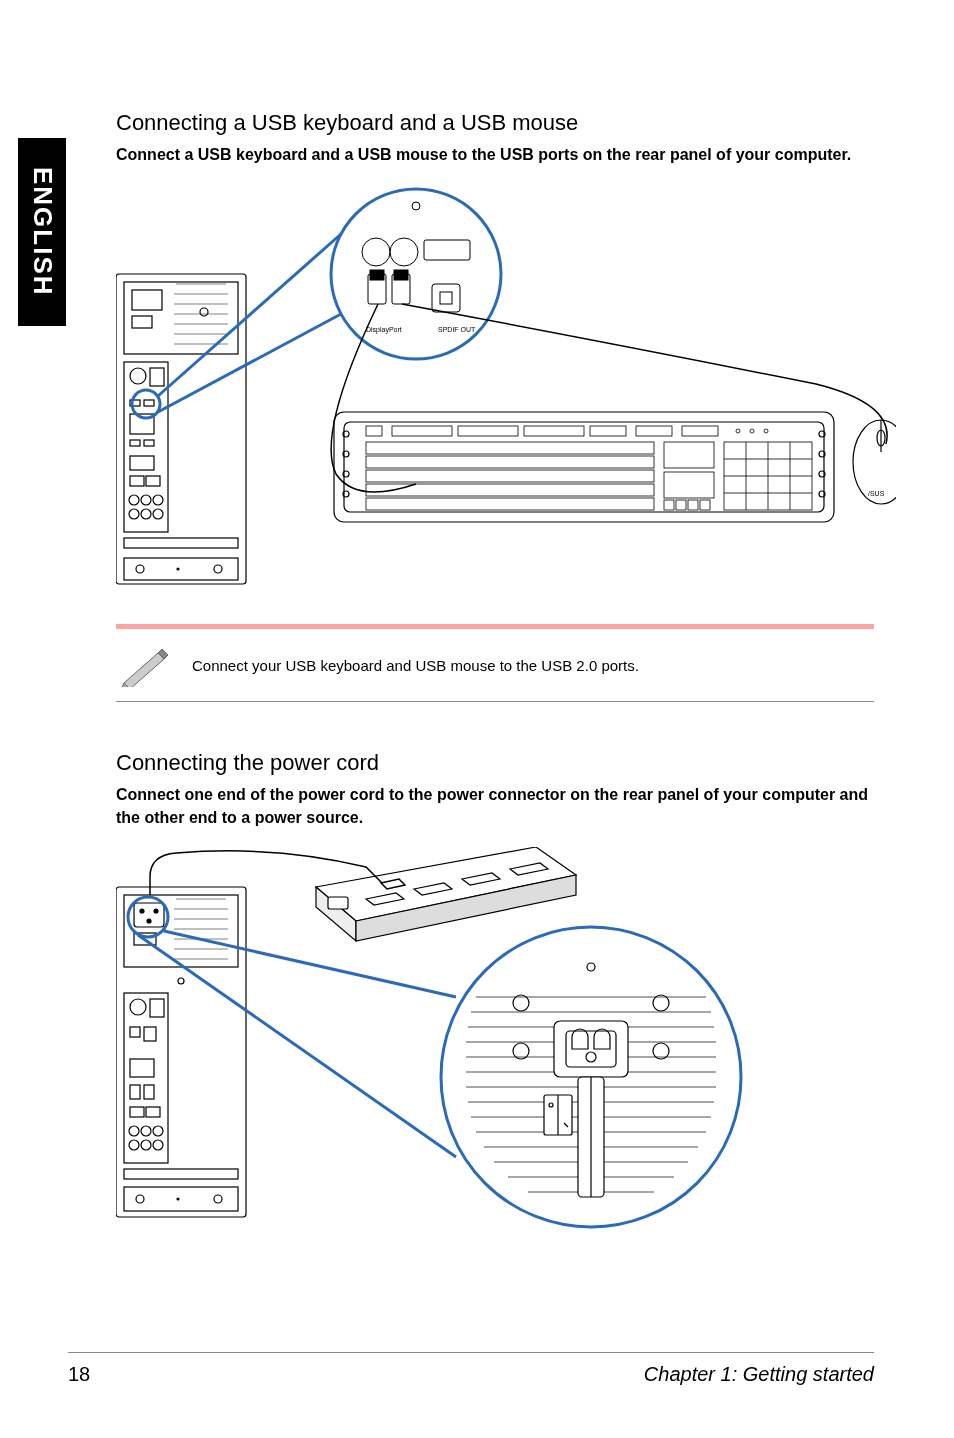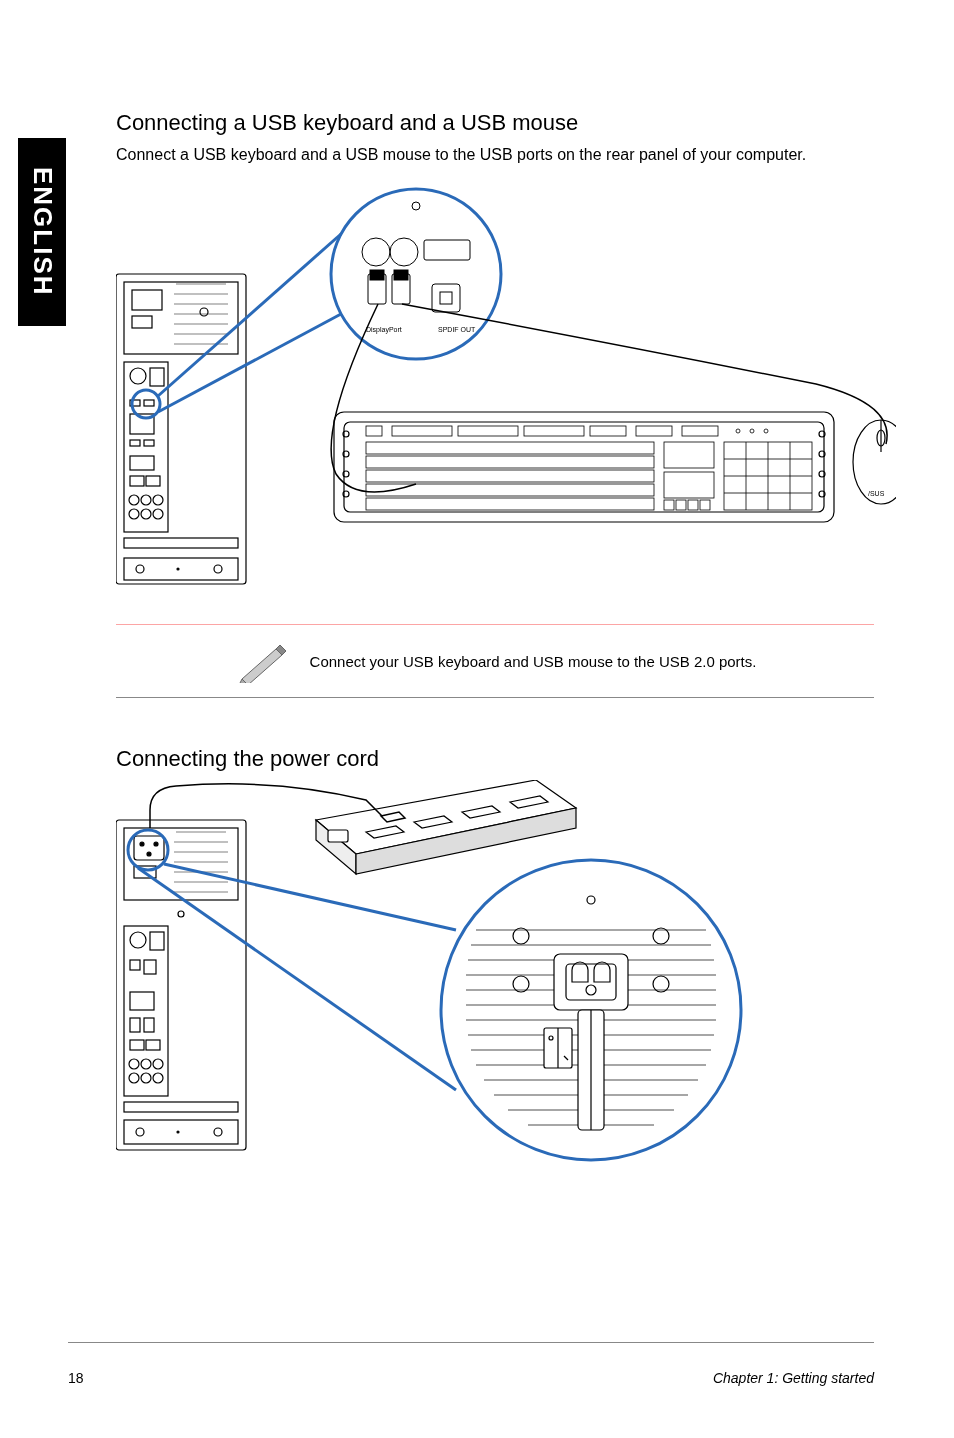--- a/index.html
+++ b/index.html
@@ -44,60 +44,60 @@
       font-size: 22px;
       font-weight: normal;
       margin-bottom: 8px;
       color: #000;
     }
     .body-text {
       font-size: 16px;
       line-height: 1.4;
       color: #000;
       margin-bottom: 18px;
+      font-weight: bold;
     }
     .figure {
       width: 100%;
       margin-bottom: 20px;
     }
     .figure svg {
       display: block;
     }
     .note-box {
       display: flex;
       align-items: center;
-      border-top: 1px solid #fca5a5;
+      border-top: 5px solid #fca5a5;
       border-bottom: 1px solid #888;
       padding: 14px 0;
       margin-bottom: 48px;
       gap: 20px;
-      justify-content: center;
     }
     .note-icon {
       flex-shrink: 0;
       width: 56px;
       height: 44px;
     }
     .note-text {
       font-size: 15px;
       color: #000;
     }
     .second-section {
       margin-top: 31px;
     }
     .footer {
       position: absolute;
       bottom: 52px;
       left: 68px;
       right: 80px;
       border-top: 1px solid #888;
-      padding-top: 27px;
+      padding-top: 10px;
       display: flex;
       justify-content: space-between;
-      font-size: 14px;
+      font-size: 20px;
       color: #000;
     }
     .page-num {
       margin-left: 0;
     }
     .chapter-info {
       margin-right: 0;
       font-style: italic;
     }
   </style>
@@ -249,20 +249,21 @@
             <path d="M 8 40 L 14 46 L 4 48 Z" fill="#aaa" stroke="#666" stroke-width="1"></path>
             <ellipse cx="12" cy="46" rx="12" ry="2" fill="#ccc" opacity="0.5"></ellipse>
           </g>
         </svg>
       </div>
       <div class="note-text">Connect your USB keyboard and USB mouse to the USB 2.0 ports.</div>
     </div>
 
     <div class="second-section">
       <h2>Connecting the power cord</h2>
+      <p class="body-text">Connect one end of the power cord to the power connector on the rear panel of your computer and the other end to a power source.</p>
 
       <div class="figure">
         <svg width="780" height="420" viewBox="0 0 780 420">
 
           <g stroke="#000" stroke-width="1.2" fill="none" transform="translate(0,40)">
             <rect x="0" y="0" width="130" height="330" rx="3"></rect>
             <rect x="8" y="8" width="114" height="72"></rect>
 
             <rect x="18" y="16" width="30" height="24" rx="3"></rect>
             <circle cx="26" cy="24" r="2" fill="#000"></circle>

